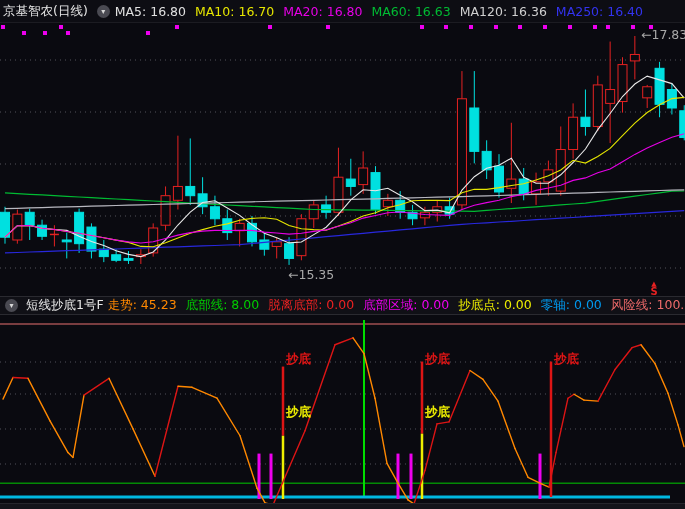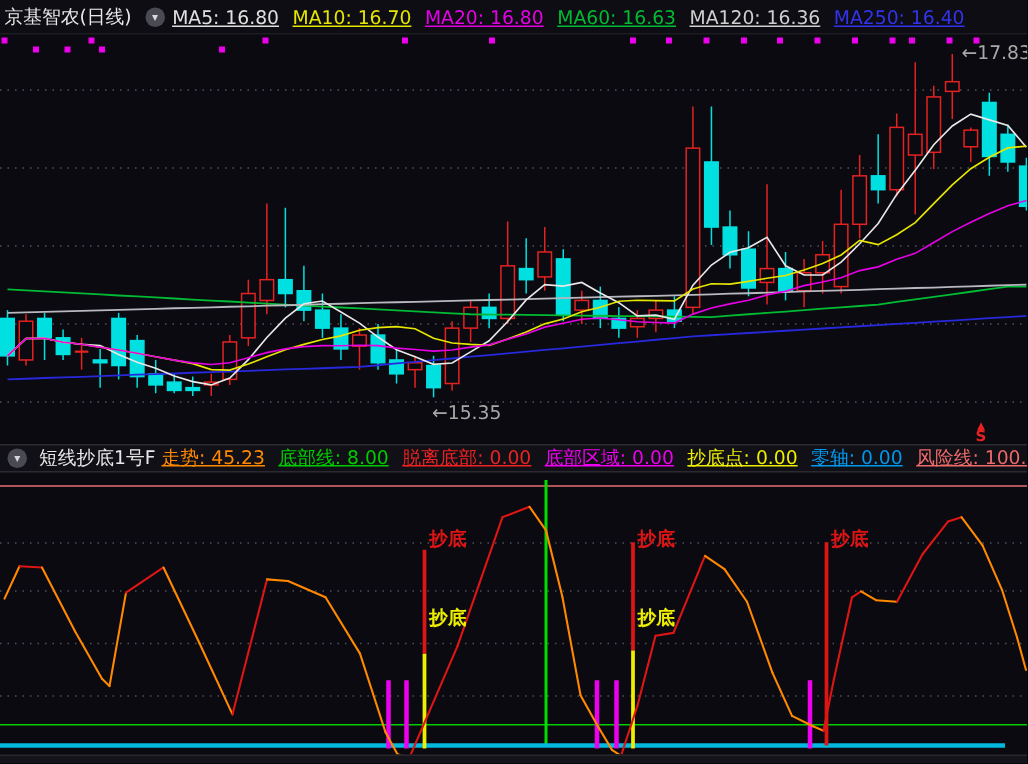--- a/index.html
+++ b/index.html
@@ -5,21 +5,21 @@
   html,body{margin:0;padding:0;background:#000;}
   #app{position:relative;width:685px;height:509px;background:#0a0a10;overflow:hidden;
        font-family:"DejaVu Sans","Liberation Sans",sans-serif;}
   .hdr{position:absolute;left:0;width:685px;display:flex;align-items:center;white-space:nowrap;
        overflow:hidden;font-size:12.5px;background:#0d0d13;}
   #hdr1{top:0;height:22px;border-bottom:1px solid #1c1c22;}
   #hdr2{top:296px;height:17px;border-top:1px solid #2a2a30;border-bottom:1px solid #2a2a30;background:#101016;}
   .hdr .title{color:#e8e8e8;margin:0 4px 0 3px;}
   .circ{display:inline-flex;align-items:center;justify-content:center;width:13px;height:13px;border-radius:50%;
         background:#4a4a52;color:#d8d8d8;font-size:8px;line-height:13px;margin:0 5px;flex:0 0 auto;cursor:pointer;}
-  .hitem{margin-right:9px;text-decoration:underline;}
+  .hitem{margin-right:9px;}
   svg{position:absolute;left:0;display:block;}
   #mainChart{top:22px;}
   #indChart{top:314px;}
   #sellMark{position:absolute;left:646px;top:280px;width:16px;text-align:center;color:#e52222;z-index:6;
             font-size:8px;line-height:8px;font-weight:bold;}
   #sellMark .tri{font-size:7px;display:block;}
   #sellMark .s{font-size:10px;display:block;}
   #bottomStrip{position:absolute;left:0;top:503px;width:685px;height:6px;background:#14141a;border-top:1px solid #26262c;}
 </style>
 </head>

